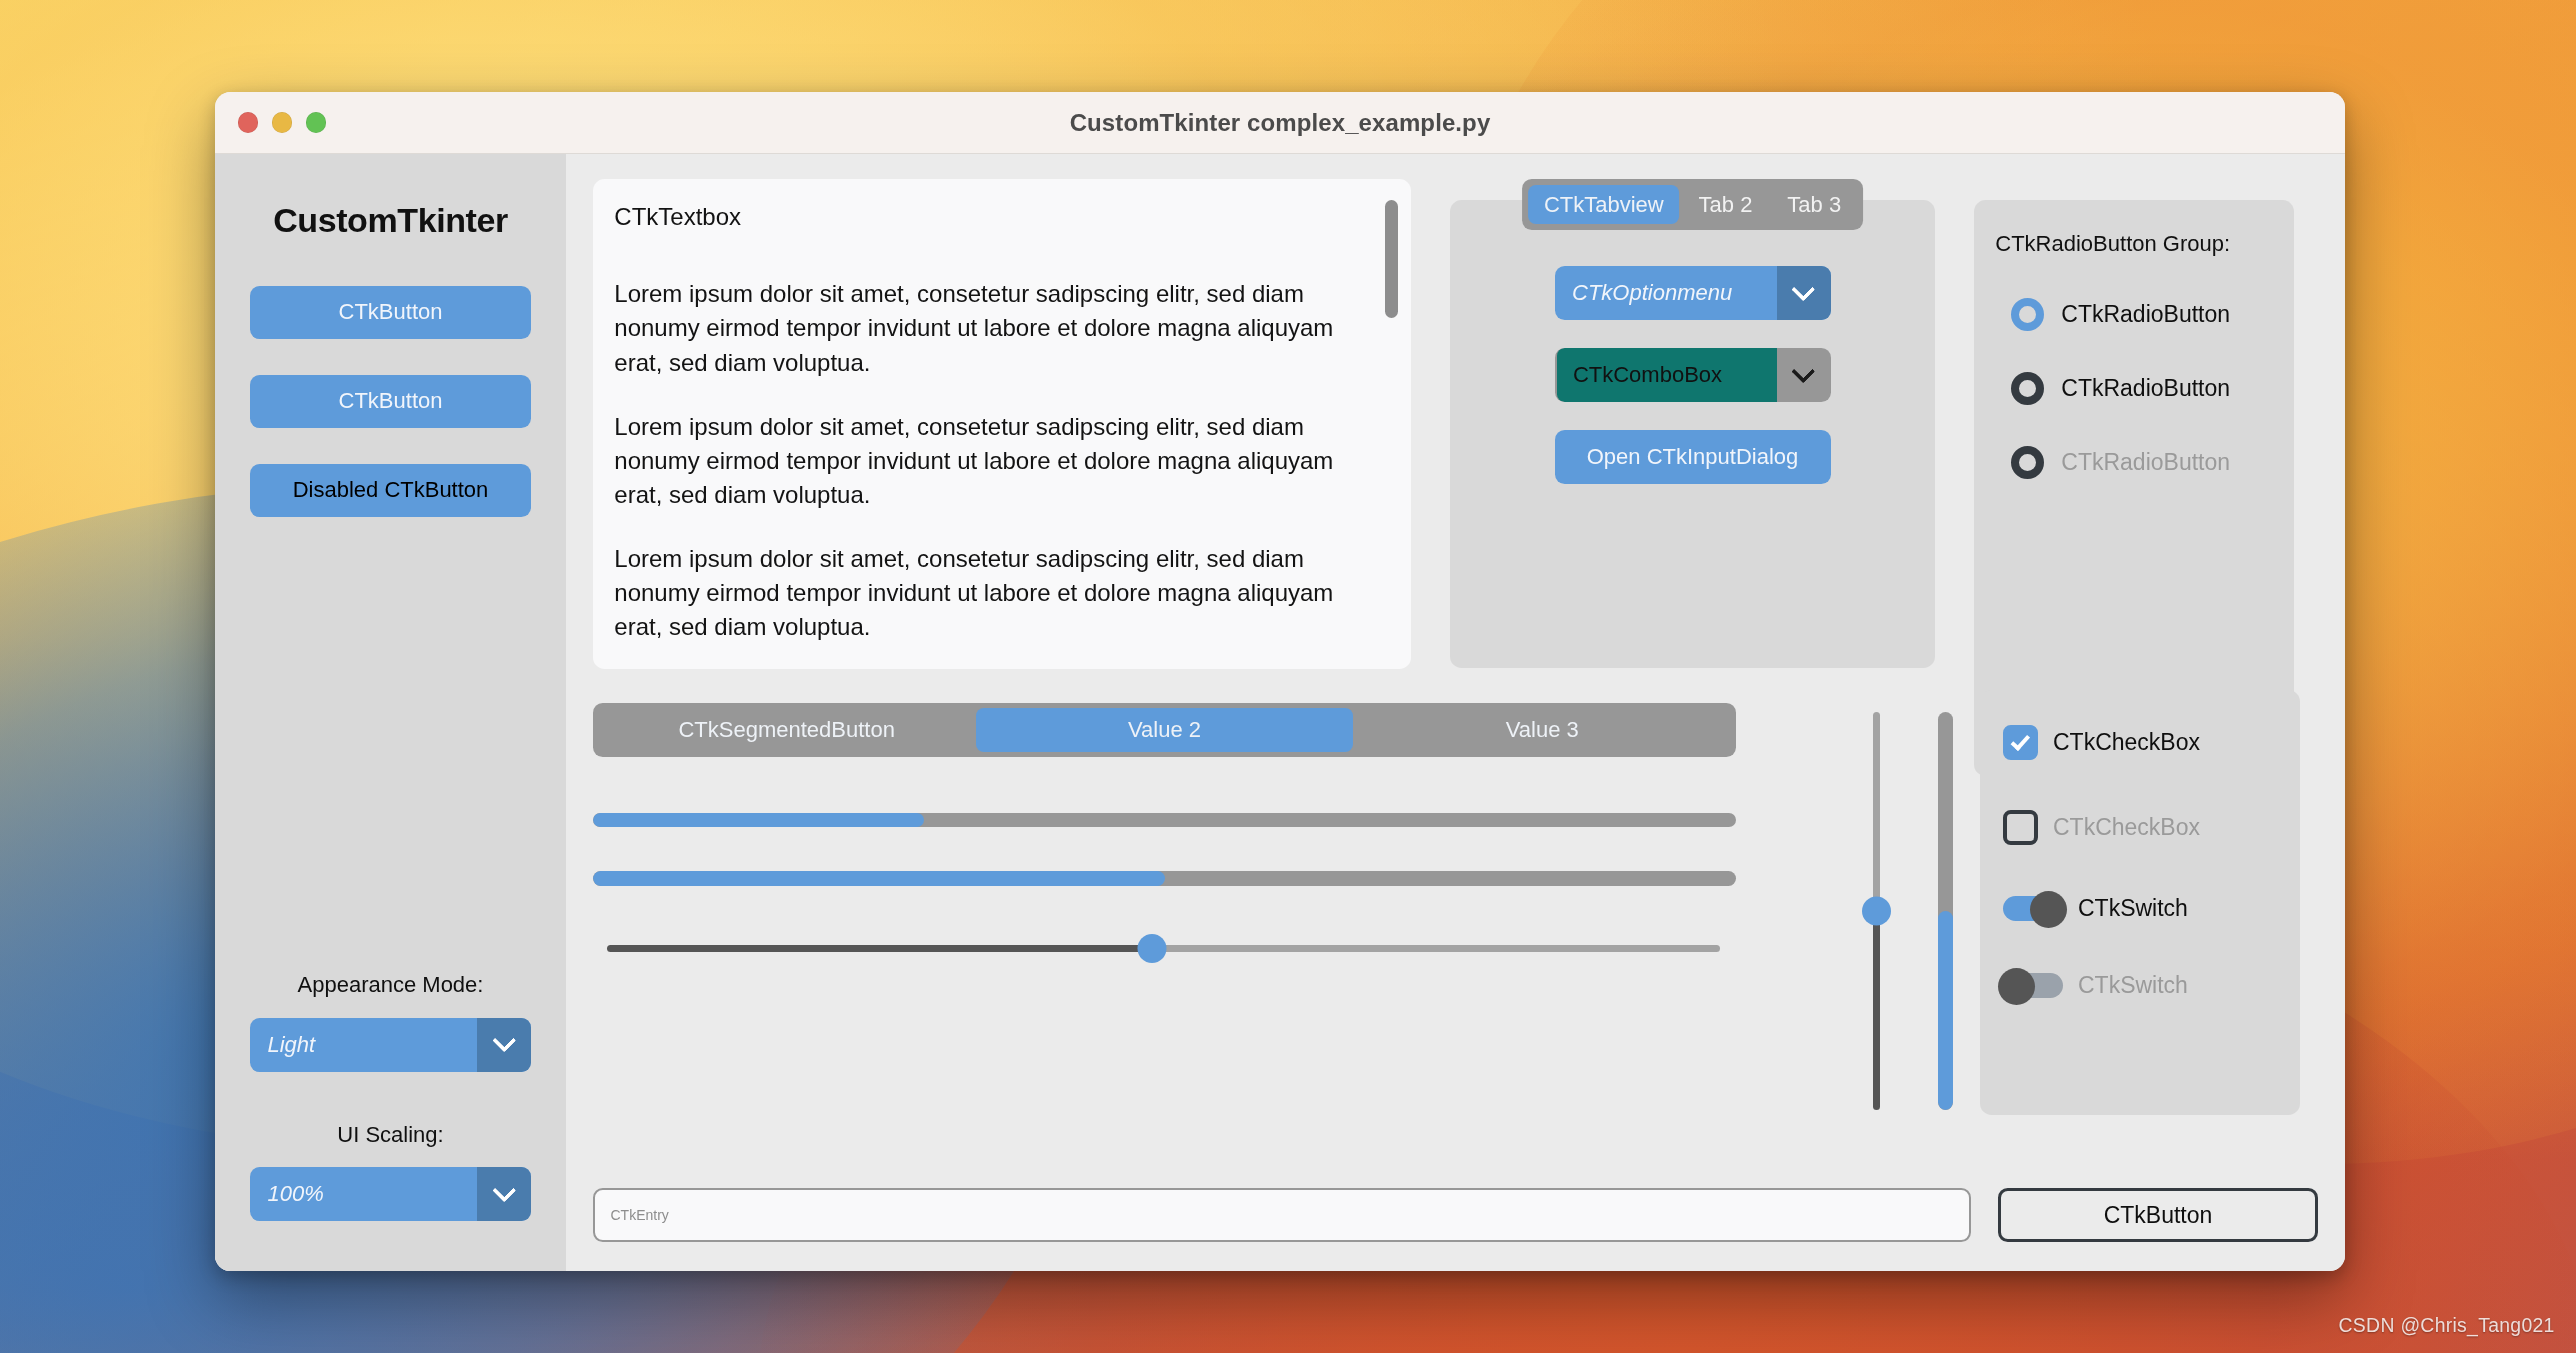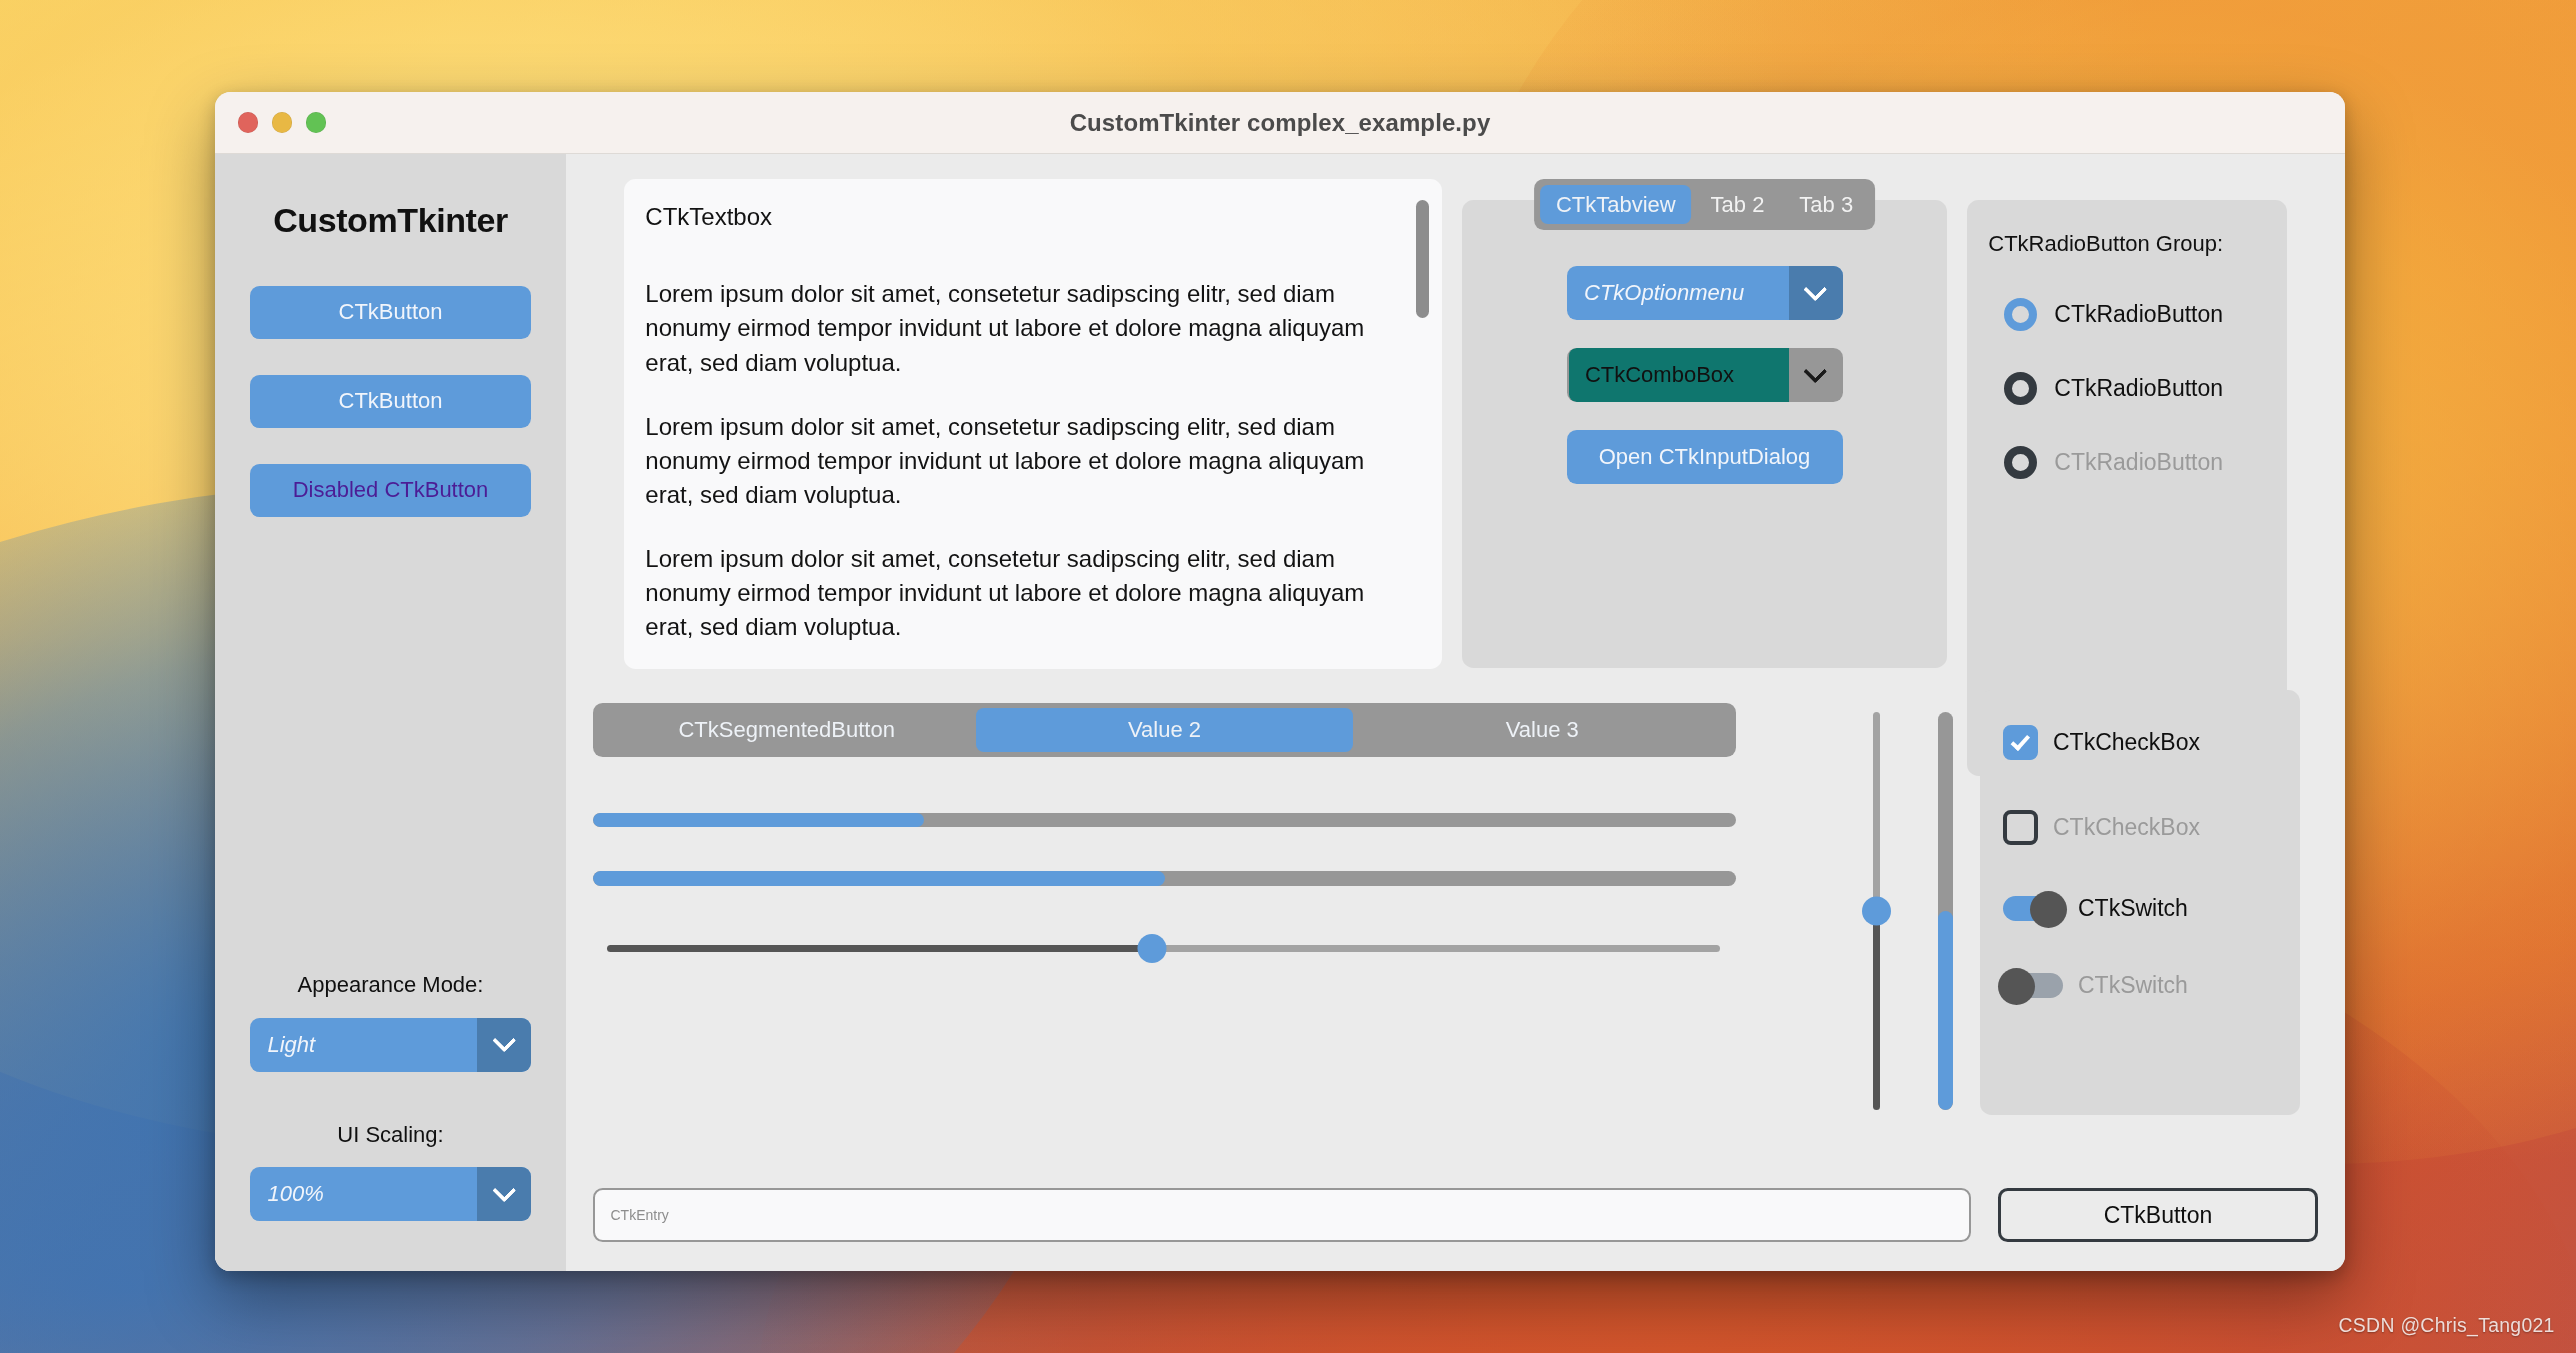--- a/index.html
+++ b/index.html
@@ -95,21 +95,21 @@
     margin-top: 47px; margin-bottom: 9.7px; text-align: center;
   }
   .sb-btn {
     height: 53px; border-radius: 9.7px; border: none;
     background: #5e9bda; color: #f1f5fb;
     font-family: "Liberation Sans", sans-serif;
     font-size: 22px; cursor: pointer;
     display: flex; align-items: center; justify-content: center;
     margin-top: 36px; width: 100%;
   }
-  .sb-btn.disabled { color: #4c1d95; cursor: default; }
+  .sb-btn.disabled { color: #000000; cursor: default; }
   .sb-spacer { flex: 1 1 auto; }
   .sb-label {
     font-size: 22px; color: #101010; text-align: center;
     margin-bottom: 19.4px;
   }
   .sb-label.second { margin-top: 50px; }
 
   
   .optionmenu {
     position: relative; width: 100%; height: 54px;
@@ -129,21 +129,21 @@
     border-right: 4.4px solid #ffffff; border-bottom: 4.4px solid #ffffff;
     transform: rotate(45deg) translate(-2.9px,-2.9px);
     border-radius: 1.9px;
   }
   .chev.dark { border-right-color: #1a1a1a; border-bottom-color: #1a1a1a; }
   .sb-bottom-pad { height: 50px; }
 
   
   #main { flex: 1; position: relative; padding: 25px 27px 0 27px; display: flex; flex-direction: column; }
 
-  #top-row { display: flex; gap: 20px; height: 490px; justify-content: center; }
+  #top-row { display: flex; gap: 39px; height: 490px; }
 
   
   #textbox {
     position: relative;
     width: 818px; flex: none;
     background: #f9f9fa; border-radius: 11.6px;
     overflow: hidden; padding: 21.3px 27px 0 21.3px;
   }
   #textbox p {
     font-size: 24px; line-height: 1.42; color: #131313;

